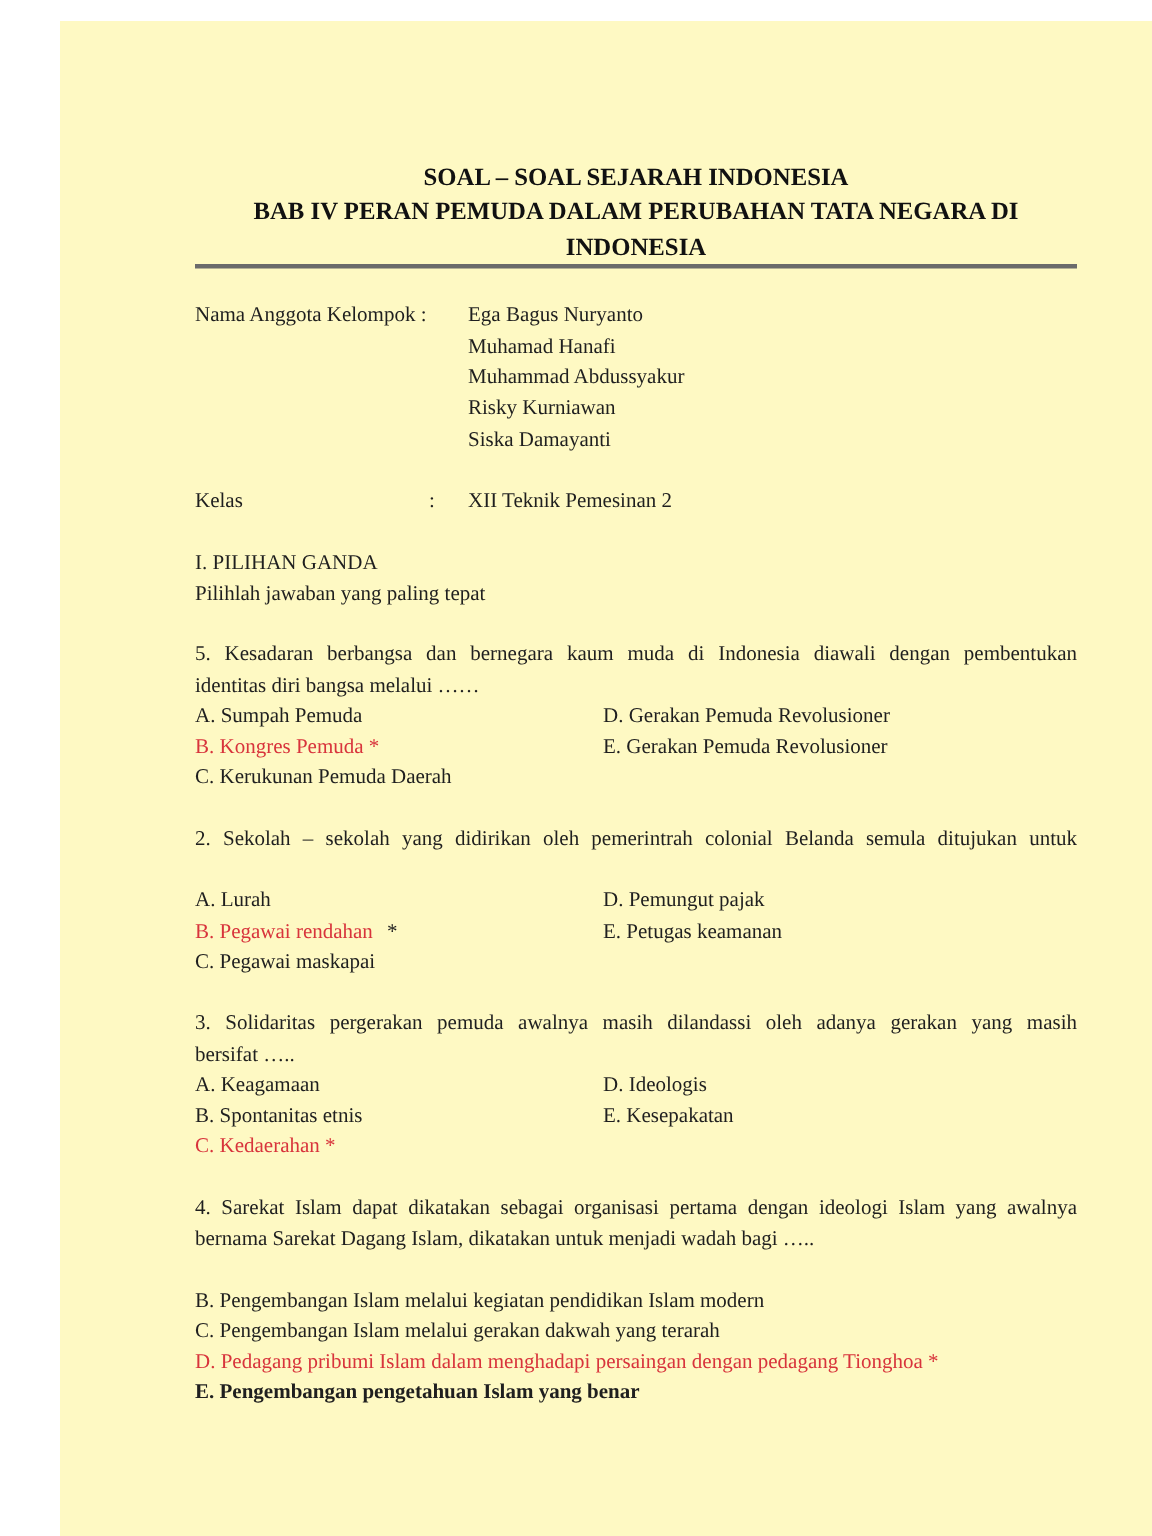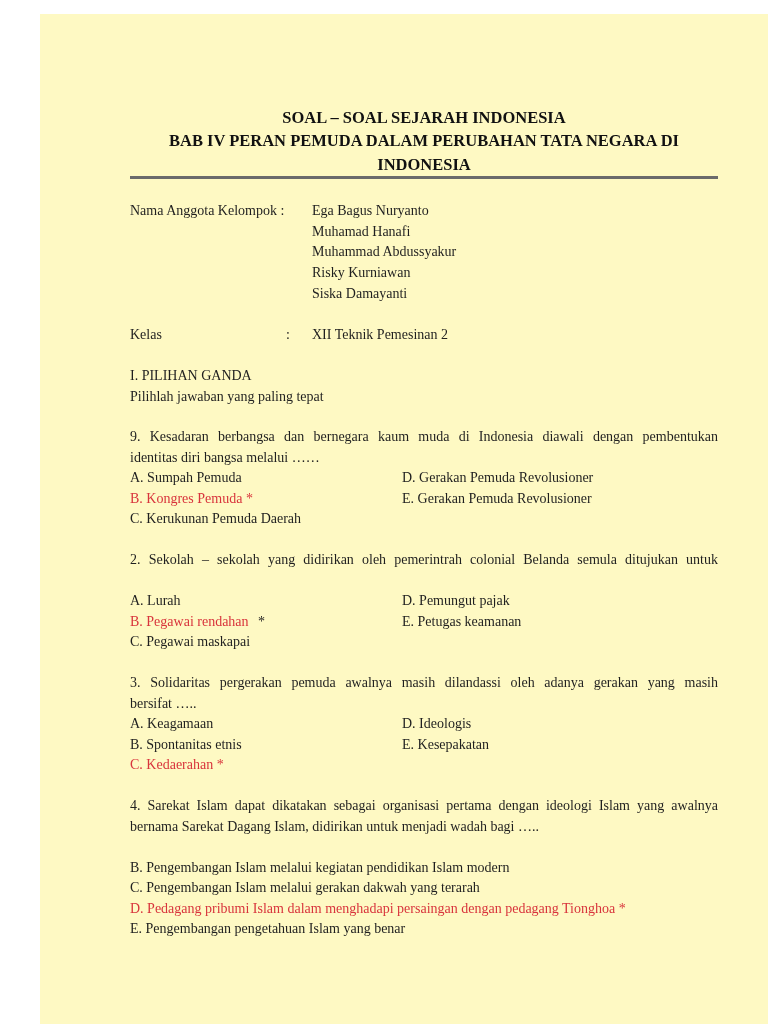--- a/index.html
+++ b/index.html
@@ -83,21 +83,21 @@
   <div class="line value-col" style="top:250px;">Risky Kurniawan</div>
   <div class="line value-col" style="top:271px;">Siska Damayanti</div>
 
   <div class="line label-col" style="top:312px;">Kelas</div>
   <div class="line colon-col" style="top:312px;">:</div>
   <div class="line value-col" style="top:312px;">XII Teknik Pemesinan 2</div>
 
   <div class="line col-a" style="top:353px;">I. PILIHAN GANDA</div>
   <div class="line col-a" style="top:374px;">Pilihlah jawaban yang paling tepat</div>
 
-  <div class="justify" style="top:414px;">9. Kesadaran berbangsa dan bernegara kaum muda di Indonesia diawali dengan pembentukan</div>
+  <div class="justify" style="top:414px;">5. Kesadaran berbangsa dan bernegara kaum muda di Indonesia diawali dengan pembentukan</div>
   <div class="line col-a" style="top:435px;">identitas diri bangsa melalui ……</div>
   <div class="line col-a" style="top:455px;">A. Sumpah Pemuda</div>
   <div class="line col-b" style="top:455px;">D. Gerakan Pemuda Revolusioner</div>
   <div class="line col-a red" style="top:476px;text-align:center;">B. Kongres Pemuda    *</div>
   <div class="line col-b" style="top:476px;">E. Gerakan Pemuda Revolusioner</div>
   <div class="line col-a" style="top:496px;">C. Kerukunan Pemuda Daerah</div>
 
   <div class="justify" style="top:537px;">2. Sekolah – sekolah yang didirikan oleh pemerintrah colonial Belanda semula ditujukan untuk</div>
   <div class="line col-a" style="top:578px;">A. Lurah</div>
   <div class="line col-b" style="top:578px;">D. Pemungut pajak</div>
@@ -110,19 +110,19 @@
 
   <div class="justify" style="top:660px;">3. Solidaritas pergerakan pemuda awalnya masih dilandassi oleh adanya gerakan yang masih</div>
   <div class="line col-a" style="top:681px;">bersifat …..</div>
   <div class="line col-a" style="top:701px;">A. Keagamaan</div>
   <div class="line col-b" style="top:701px;">D. Ideologis</div>
   <div class="line col-a" style="top:722px;">B. Spontanitas etnis</div>
   <div class="line col-b" style="top:722px;">E. Kesepakatan</div>
   <div class="line col-a red" style="top:742px;">C. Kedaerahan *</div>
 
   <div class="justify" style="top:783px;">4. Sarekat Islam dapat dikatakan sebagai organisasi pertama dengan ideologi Islam yang awalnya</div>
-  <div class="line col-a" style="top:804px;">bernama Sarekat Dagang Islam, didirikan untuk menjadi wadah bagi …..</div>
+  <div class="line col-a" style="top:804px;">bernama Sarekat Dagang Islam, dikatakan untuk menjadi wadah bagi …..</div>
   <div class="line col-a" style="top:845px;">B. Pengembangan Islam melalui kegiatan pendidikan Islam modern</div>
   <div class="line col-a" style="top:865px;">C. Pengembangan Islam melalui gerakan dakwah yang terarah</div>
   <div class="line col-a red" style="top:886px;">D. Pedagang pribumi Islam dalam menghadapi persaingan dengan pedagang Tionghoa *</div>
-  <div class="line col-a" style="top:906px;">E. Pengembangan pengetahuan Islam yang benar</div>
+  <div class="line col-a" style="top:906px;font-weight:bold;">E. Pengembangan pengetahuan Islam yang benar</div>
 
 </div>
 
 </body></html>

